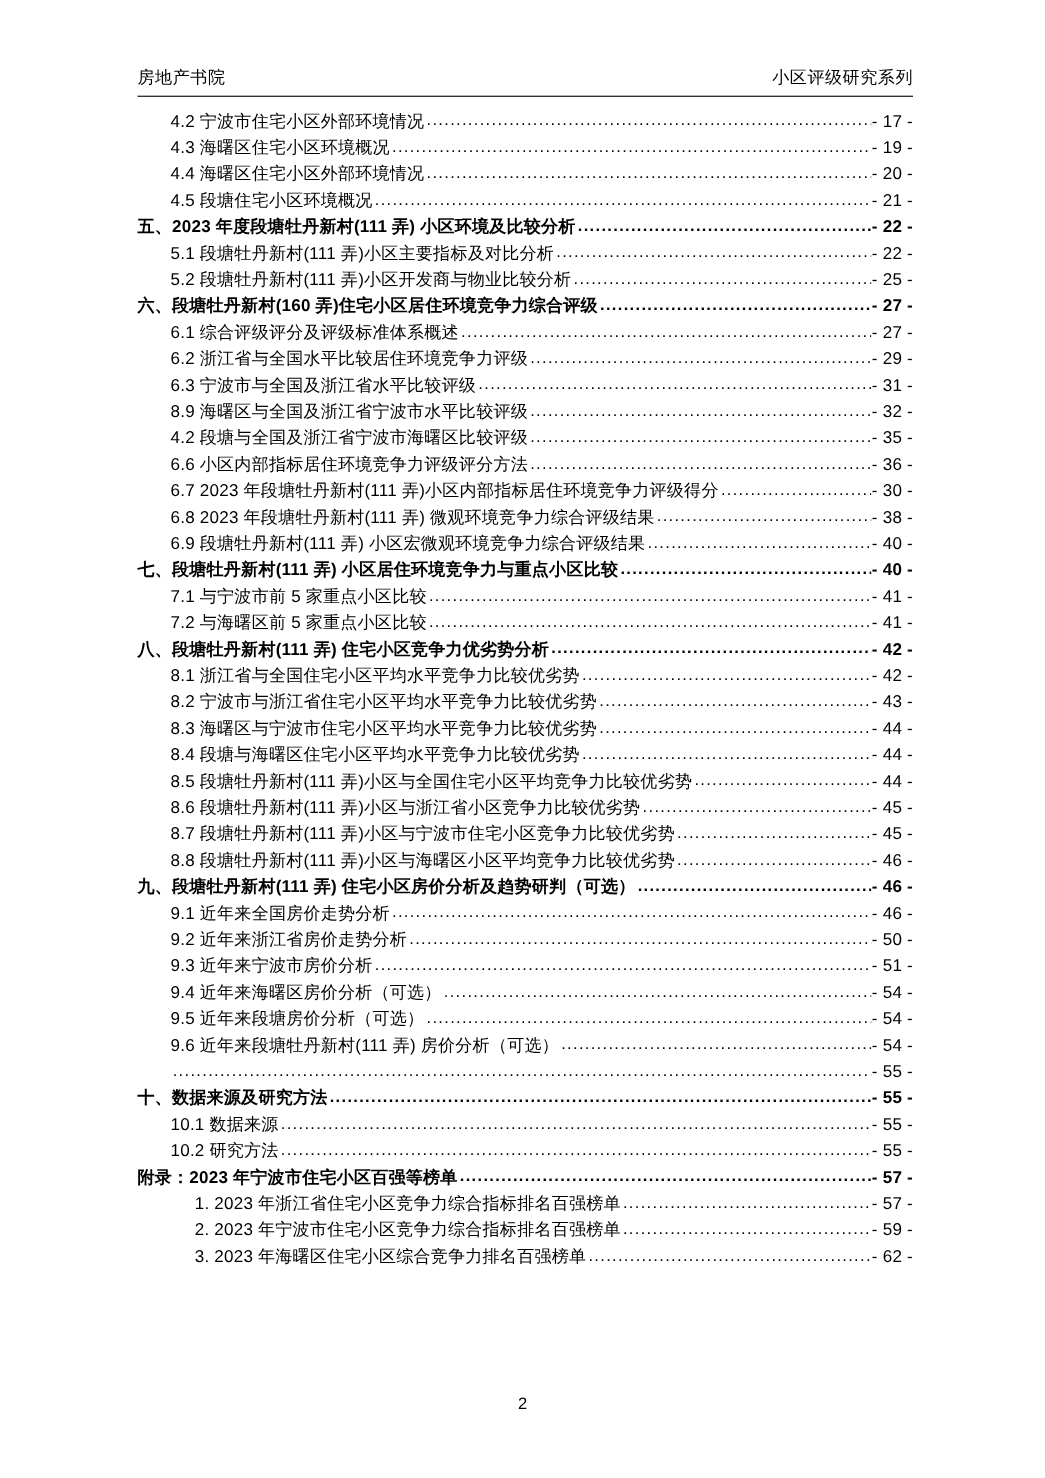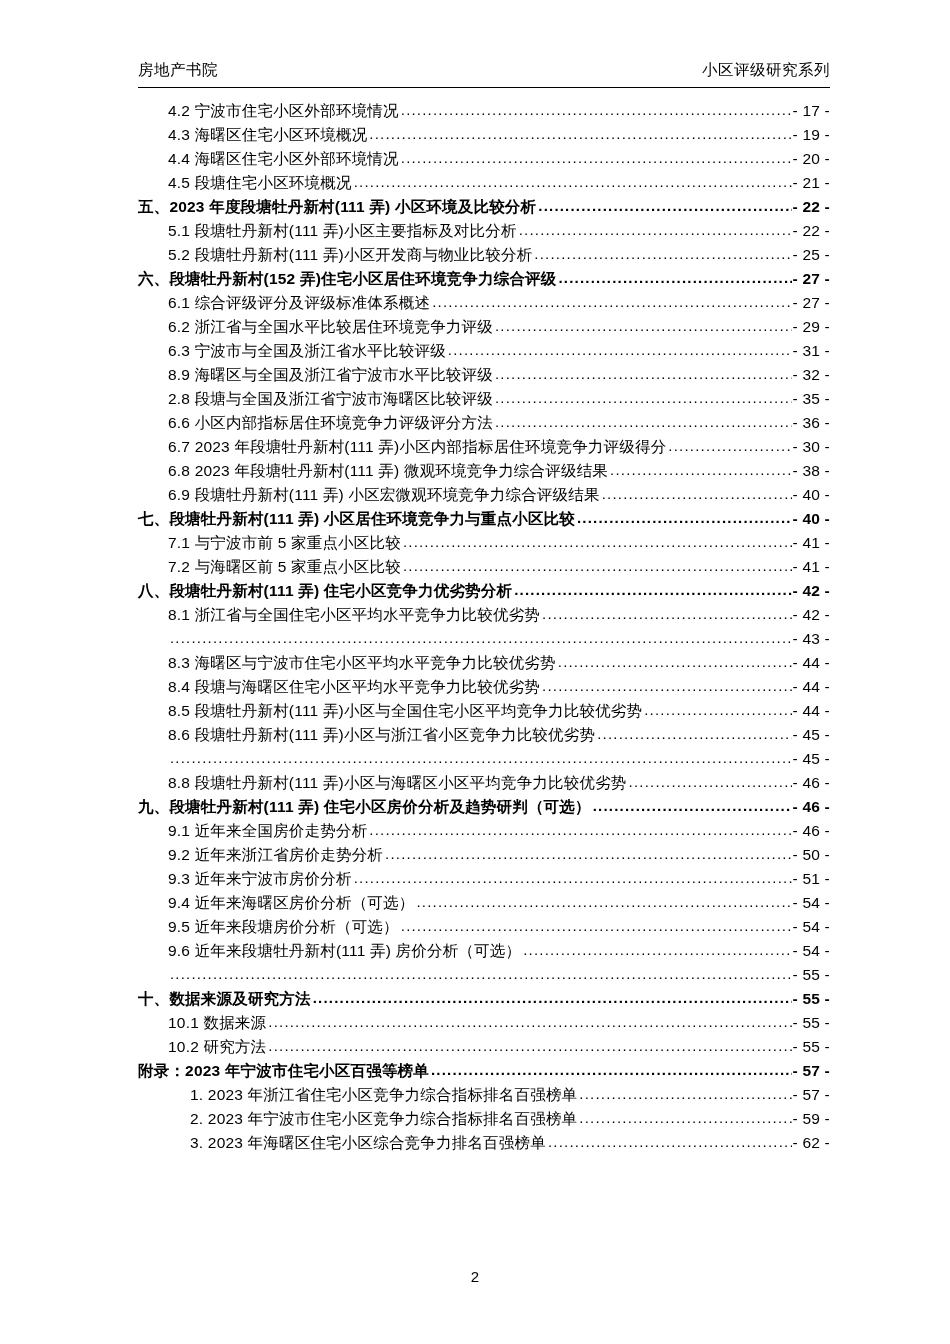--- a/index.html
+++ b/index.html
@@ -15,21 +15,21 @@
     position: relative;
     width: 950px;
     height: 1344px;
     margin: 0 auto;
     background: #ffffff;
     box-sizing: border-box;
     overflow: hidden;
   }
   .content {
     position: absolute;
-    left: 138px;
+    left: 125px;
     right: 120px;
     top: 60px;
   }
   .header {
     display: flex;
     justify-content: space-between;
     align-items: baseline;
     font-size: 15.5px;
     font-family: "Liberation Sans", "DejaVu Sans", sans-serif;
     padding-bottom: 6px;
@@ -128,21 +128,21 @@
           <span class="label">5.1  段塘牡丹新村(111 弄)小区主要指标及对比分析</span>
           <span class="dots">.......................................................................................................................</span>
           <span class="page-num">- 22 -</span>
         </div>
         <div class="toc-row lvl2">
           <span class="label">5.2  段塘牡丹新村(111 弄)小区开发商与物业比较分析</span>
           <span class="dots">.......................................................................................................................</span>
           <span class="page-num">- 25 -</span>
         </div>
         <div class="toc-row lvl1">
-          <span class="label">六、段塘牡丹新村(152 弄)住宅小区居住环境竞争力综合评级</span>
+          <span class="label">六、段塘牡丹新村(160 弄)住宅小区居住环境竞争力综合评级</span>
           <span class="dots">.......................................................................................................................</span>
           <span class="page-num">- 27 -</span>
         </div>
         <div class="toc-row lvl2">
           <span class="label">6.1  综合评级评分及评级标准体系概述</span>
           <span class="dots">.......................................................................................................................</span>
           <span class="page-num">- 27 -</span>
         </div>
         <div class="toc-row lvl2">
           <span class="label">6.2  浙江省与全国水平比较居住环境竞争力评级</span>
@@ -153,21 +153,21 @@
           <span class="label">6.3  宁波市与全国及浙江省水平比较评级</span>
           <span class="dots">.......................................................................................................................</span>
           <span class="page-num">- 31 -</span>
         </div>
         <div class="toc-row lvl2">
           <span class="label">8.9  海曙区与全国及浙江省宁波市水平比较评级</span>
           <span class="dots">.......................................................................................................................</span>
           <span class="page-num">- 32 -</span>
         </div>
         <div class="toc-row lvl2">
-          <span class="label">2.8  段塘与全国及浙江省宁波市海曙区比较评级</span>
+          <span class="label">4.2  段塘与全国及浙江省宁波市海曙区比较评级</span>
           <span class="dots">.......................................................................................................................</span>
           <span class="page-num">- 35 -</span>
         </div>
         <div class="toc-row lvl2">
           <span class="label">6.6  小区内部指标居住环境竞争力评级评分方法</span>
           <span class="dots">.......................................................................................................................</span>
           <span class="page-num">- 36 -</span>
         </div>
         <div class="toc-row lvl2">
           <span class="label">6.7  2023 年段塘牡丹新村(111 弄)小区内部指标居住环境竞争力评级得分</span>
@@ -203,20 +203,21 @@
           <span class="label">八、段塘牡丹新村(111 弄) 住宅小区竞争力优劣势分析</span>
           <span class="dots">.......................................................................................................................</span>
           <span class="page-num">- 42 -</span>
         </div>
         <div class="toc-row lvl2">
           <span class="label">8.1  浙江省与全国住宅小区平均水平竞争力比较优劣势</span>
           <span class="dots">.......................................................................................................................</span>
           <span class="page-num">- 42 -</span>
         </div>
         <div class="toc-row lvl2">
+          <span class="label">8.2  宁波市与浙江省住宅小区平均水平竞争力比较优劣势</span>
           <span class="dots">.......................................................................................................................</span>
           <span class="page-num">- 43 -</span>
         </div>
         <div class="toc-row lvl2">
           <span class="label">8.3  海曙区与宁波市住宅小区平均水平竞争力比较优劣势</span>
           <span class="dots">.......................................................................................................................</span>
           <span class="page-num">- 44 -</span>
         </div>
         <div class="toc-row lvl2">
           <span class="label">8.4  段塘与海曙区住宅小区平均水平竞争力比较优劣势</span>
@@ -227,20 +228,21 @@
           <span class="label">8.5  段塘牡丹新村(111 弄)小区与全国住宅小区平均竞争力比较优劣势</span>
           <span class="dots">.......................................................................................................................</span>
           <span class="page-num">- 44 -</span>
         </div>
         <div class="toc-row lvl2">
           <span class="label">8.6  段塘牡丹新村(111 弄)小区与浙江省小区竞争力比较优劣势</span>
           <span class="dots">.......................................................................................................................</span>
           <span class="page-num">- 45 -</span>
         </div>
         <div class="toc-row lvl2">
+          <span class="label">8.7  段塘牡丹新村(111 弄)小区与宁波市住宅小区竞争力比较优劣势</span>
           <span class="dots">.......................................................................................................................</span>
           <span class="page-num">- 45 -</span>
         </div>
         <div class="toc-row lvl2">
           <span class="label">8.8  段塘牡丹新村(111 弄)小区与海曙区小区平均竞争力比较优劣势</span>
           <span class="dots">.......................................................................................................................</span>
           <span class="page-num">- 46 -</span>
         </div>
         <div class="toc-row lvl1">
           <span class="label">九、段塘牡丹新村(111 弄) 住宅小区房价分析及趋势研判（可选）</span>

